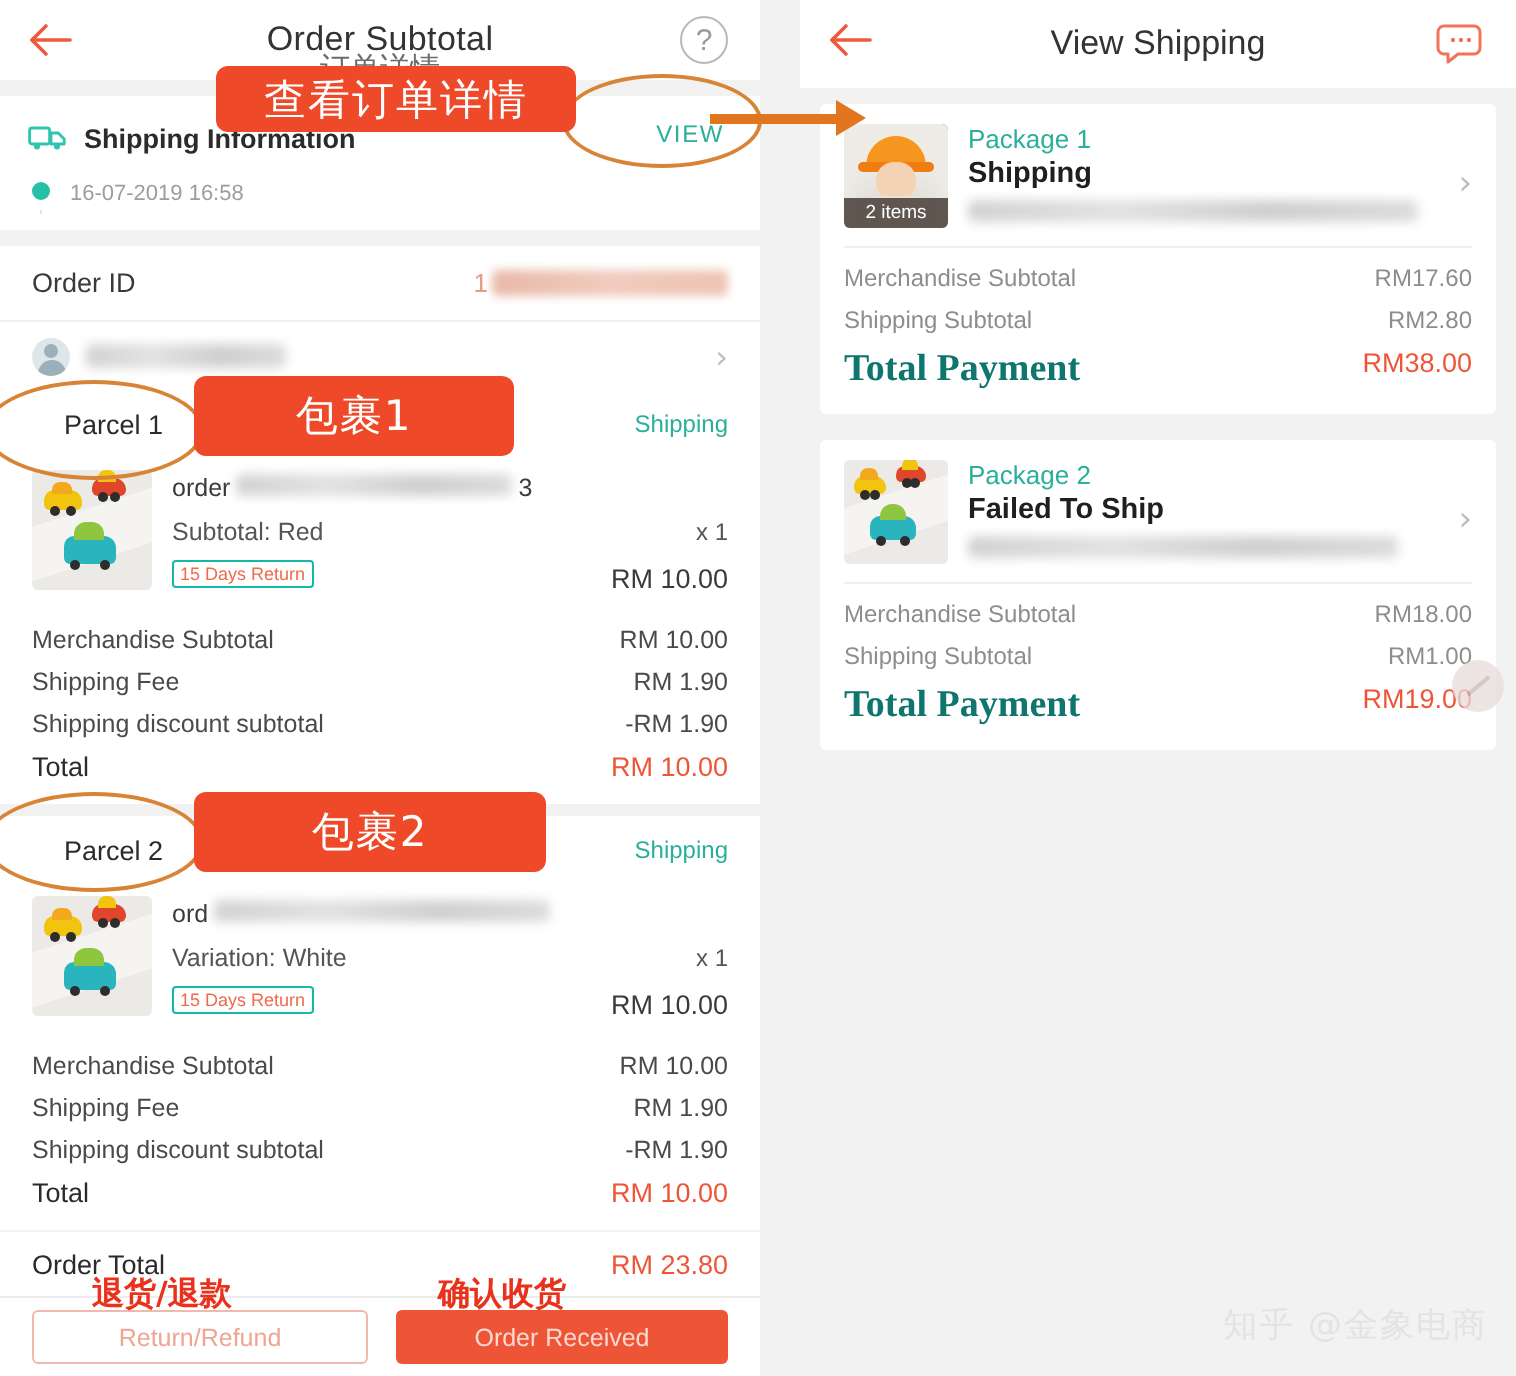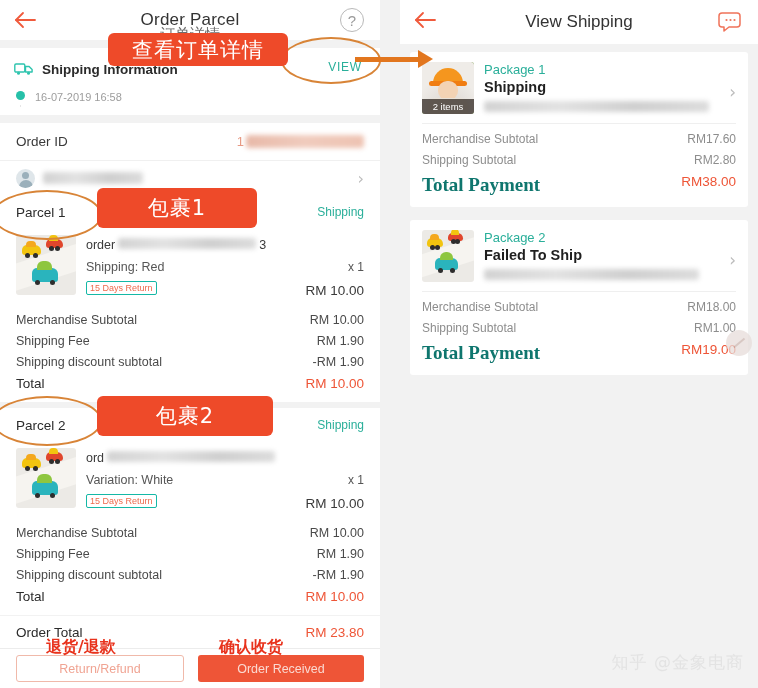--- a/index.html
+++ b/index.html
@@ -137,21 +137,21 @@
   .chev {
     margin-left: auto; color: #bdbdbd; font-size: 16px;
     font-family: "DejaVu Sans", sans-serif;
   }
 
   
   .parcel-head {
     background: #fff;
     display: flex; align-items: center;
     justify-content: space-between;
-    padding: 0 16px; height: 34px;
+    padding: 0 16px; height: 34px; margin-left: 16px;
   }
   .parcel-title { font-size: 13.5px; color: #2b2b2b; }
   .parcel-status { font-size: 12px; color: #2aaf9a; }
 
   
   .product {
     background: #fff;
     display: flex; gap: 10px;
     padding: 6px 16px 10px 16px;
     align-items: flex-end;
@@ -371,21 +371,21 @@
 
 <div id="screen">
 
   <div id="left-panel">
 
     <div class="nav-bar">
       <svg class="back-arrow" viewBox="0 0 22 20">
         <path d="M9 3 L2 10 L9 17" fill="none" stroke="#f05a3c" stroke-width="1.8" stroke-linecap="round" stroke-linejoin="round"></path>
         <line x1="2" y1="10" x2="21" y2="10" stroke="#f05a3c" stroke-width="1.8" stroke-linecap="round"></line>
       </svg>
-      <span class="nav-title">Order Parcel</span>
+      <span class="nav-title">Order Subtotal</span>
       <div class="nav-sub-cn">订单详情</div>
       <div class="help-icon">?</div>
     </div>
 
     <div class="sep-gray"></div>
 
     <div class="ship-block">
       <div class="ship-head">
         <svg class="truck-icon" viewBox="0 0 20 14">
           <rect x="0.8" y="2" width="10" height="8" rx="1.2" fill="none" stroke="#2ec4ae" stroke-width="1.4"></rect>
@@ -444,21 +444,21 @@
             <div class="wheel w1"></div>
             <div class="wheel w2"></div>
           </div>
       </div>
       <div class="prod-info">
         <div class="prod-name-row">
           <span>order</span>
           <span class="blur-gray" style="width:138px;height:11px;display:inline-block;margin:0 3px;"></span>
           <span>3</span>
         </div>
-        <div class="prod-variation">Shipping: Red</div>
+        <div class="prod-variation">Subtotal: Red</div>
         <div class="badge-return">15 Days Return</div>
         <div class="prod-right">
           <div class="qty">x 1</div>
           <div class="price">RM 10.00</div>
         </div>
       </div>
     </div>
 
     <div class="summary">
       <div class="sum-row">

